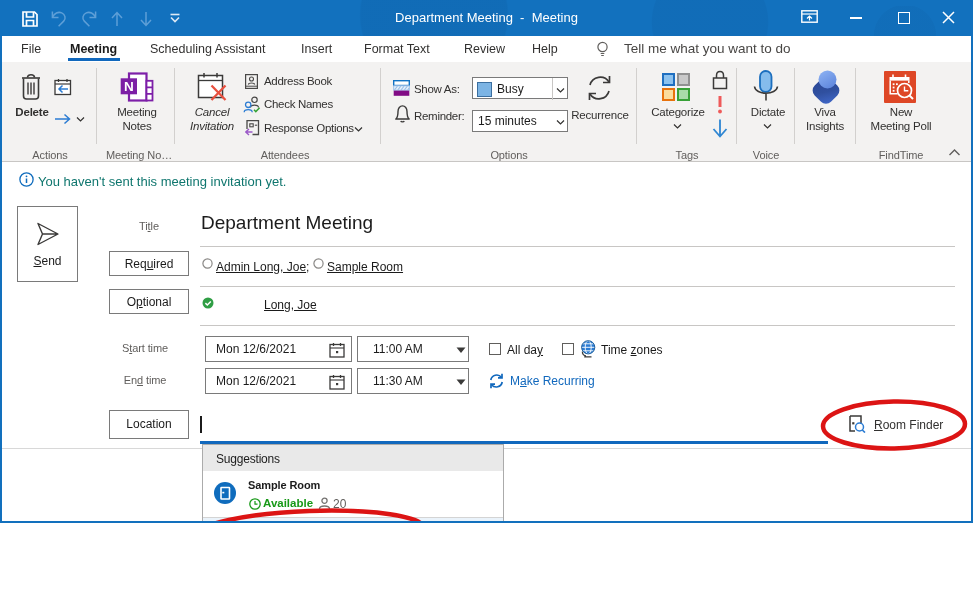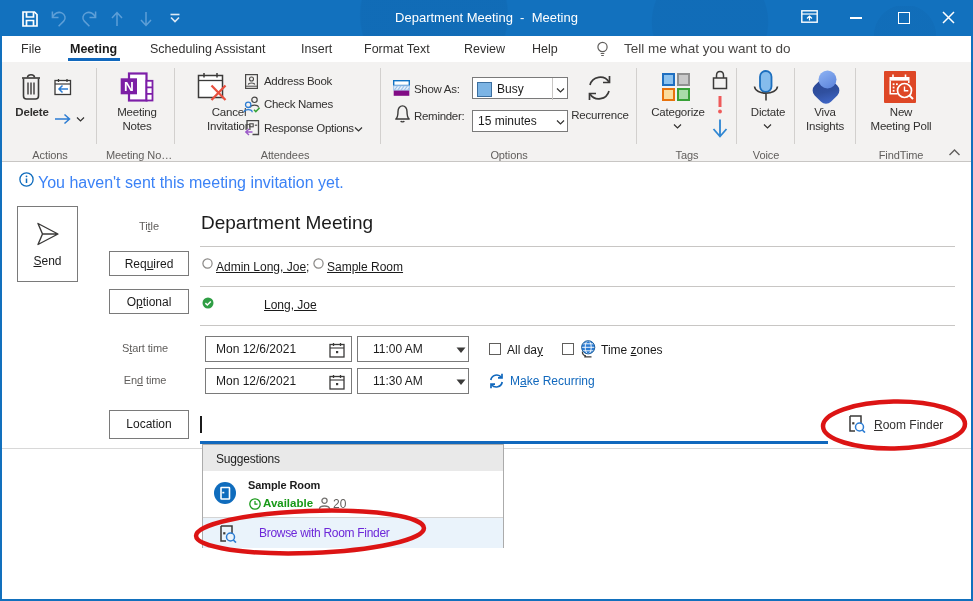--- a/index.html
+++ b/index.html
@@ -1,16 +1,16 @@
 <!DOCTYPE html>
 <html><head>
 <meta charset="utf-8">
 <style>
   html,body{margin:0;padding:0;}
-  #win{position:relative;width:973px;height:601px;background:#fff;overflow:hidden;
+  #win{position:relative;width:973px;height:523px;background:#fff;overflow:hidden;
        font-family:"Liberation Sans",sans-serif;-webkit-font-smoothing:antialiased;}
   .abs{position:absolute;}
   
   .bl{left:0;top:36px;width:2px;height:565px;background:#1270bd;}
   .br{right:0;top:36px;width:2px;height:565px;background:#1270bd;}
   .bb{left:0;bottom:0;width:973px;height:2px;background:#1270bd;}
   
   #titlebar{left:0;top:0;width:973px;height:36px;background:#1271be;}
   #titletext{left:0;top:10px;width:973px;text-align:center;color:#fff;font-size:13px;}
   
@@ -157,21 +157,21 @@
       <text x="8.8" y="19.2" font-family="Liberation Sans" font-size="13.5" font-weight="bold" fill="#fff" text-anchor="middle">N</text>
     </svg>
     <div class="rlabelc" style="left:98px;top:44px;width:74px;">Meeting<br>Notes</div>
 
     <svg class="abs" style="left:195px;top:10px" width="30" height="30" viewBox="0 0 30 30">
       <rect x="1.5" y="3.5" width="24" height="22" fill="#fff" stroke="#3b3a39" stroke-width="1.5"></rect>
       <path d="M1.5 8.5 H25.5" stroke="#3b3a39" stroke-width="1.3"></path>
       <path d="M7 1 v4.5 M20 1 v4.5" stroke="#3b3a39" stroke-width="1.5"></path>
       <path d="M14.5 13.5 L28.5 28 M28.5 13.5 L14.5 28" stroke="#e8503f" stroke-width="2.3" fill="none"></path>
     </svg>
-    <div class="rlabelc" style="left:195px;top:44px;width:64px;">Cancel<br>Invitation</div>
+    <div class="rlabelc" style="left:178px;top:44px;width:64px;font-style:italic;">Cancel<br>Invitation</div>
 
     <svg class="abs" style="left:243px;top:12px" width="13" height="15" viewBox="0 0 13 15">
       <rect x="0.6" y="0.6" width="11.8" height="13.8" fill="none" stroke="#494847" stroke-width="1.2"></rect>
       <circle cx="6.5" cy="5" r="2" fill="none" stroke="#494847" stroke-width="1.1"></circle>
       <path d="M3.3 10.5 C3.8 8.4, 9.2 8.4, 9.7 10.5" fill="none" stroke="#494847" stroke-width="1.1"></path>
       <path d="M0.6 12.2 H12.4" stroke="#494847" stroke-width="1"></path>
     </svg>
     <div class="rlabel" style="left:262px;top:13px;">Address Book</div>
 
     <svg class="abs" style="left:241px;top:33px" width="18" height="18" viewBox="0 0 18 18">
@@ -295,21 +295,21 @@
       <path d="M25.5 24.5 L29 28" stroke="#fff" stroke-width="1.9"></path>
     </svg>
     <div class="rlabelc" style="left:856px;top:44px;width:86px;">New<br>Meeting Poll</div>
   </div>
 
   <svg class="abs" style="left:19px;top:172px" width="15" height="15" viewBox="0 0 15 15">
     <circle cx="7.5" cy="7.5" r="6.6" fill="none" stroke="#0f6cbd" stroke-width="1.3"></circle>
     <path d="M7.5 6.5 V11" stroke="#0f6cbd" stroke-width="1.5"></path>
     <circle cx="7.5" cy="4.3" r="0.9" fill="#0f6cbd"></circle>
   </svg>
-  <div class="abs" style="left:38px;top:174px;font-size:16px;color:#3b82f6;">You haven't sent this meeting invitation yet.</div>
+  <div class="abs" style="left:38px;top:174px;font-size:13px;color:#0f766e;">You haven't sent this meeting invitation yet.</div>
 
   <div class="fbtn" style="left:17px;top:206px;width:61px;height:76px;">
     <svg class="abs" style="left:17px;top:14px" width="26" height="26" viewBox="0 0 26 26">
       <path d="M3 2.5 L23 13 L3 23.5 L7.5 13 Z M7.5 13 H23" fill="none" stroke="#3b3a39" stroke-width="1.4" stroke-linejoin="round"></path>
     </svg>
     <div class="abs" style="left:0;top:47px;width:59px;"><span style="text-decoration:underline;">S</span>end</div>
   </div>
 
   <div class="formlabel" style="left:109px;top:220px;">Ti<span style="text-decoration:underline;">t</span>le</div>
   <div class="abs" style="left:201px;top:212px;font-size:19px;color:#1b1b1b;">Department Meeting</div>

